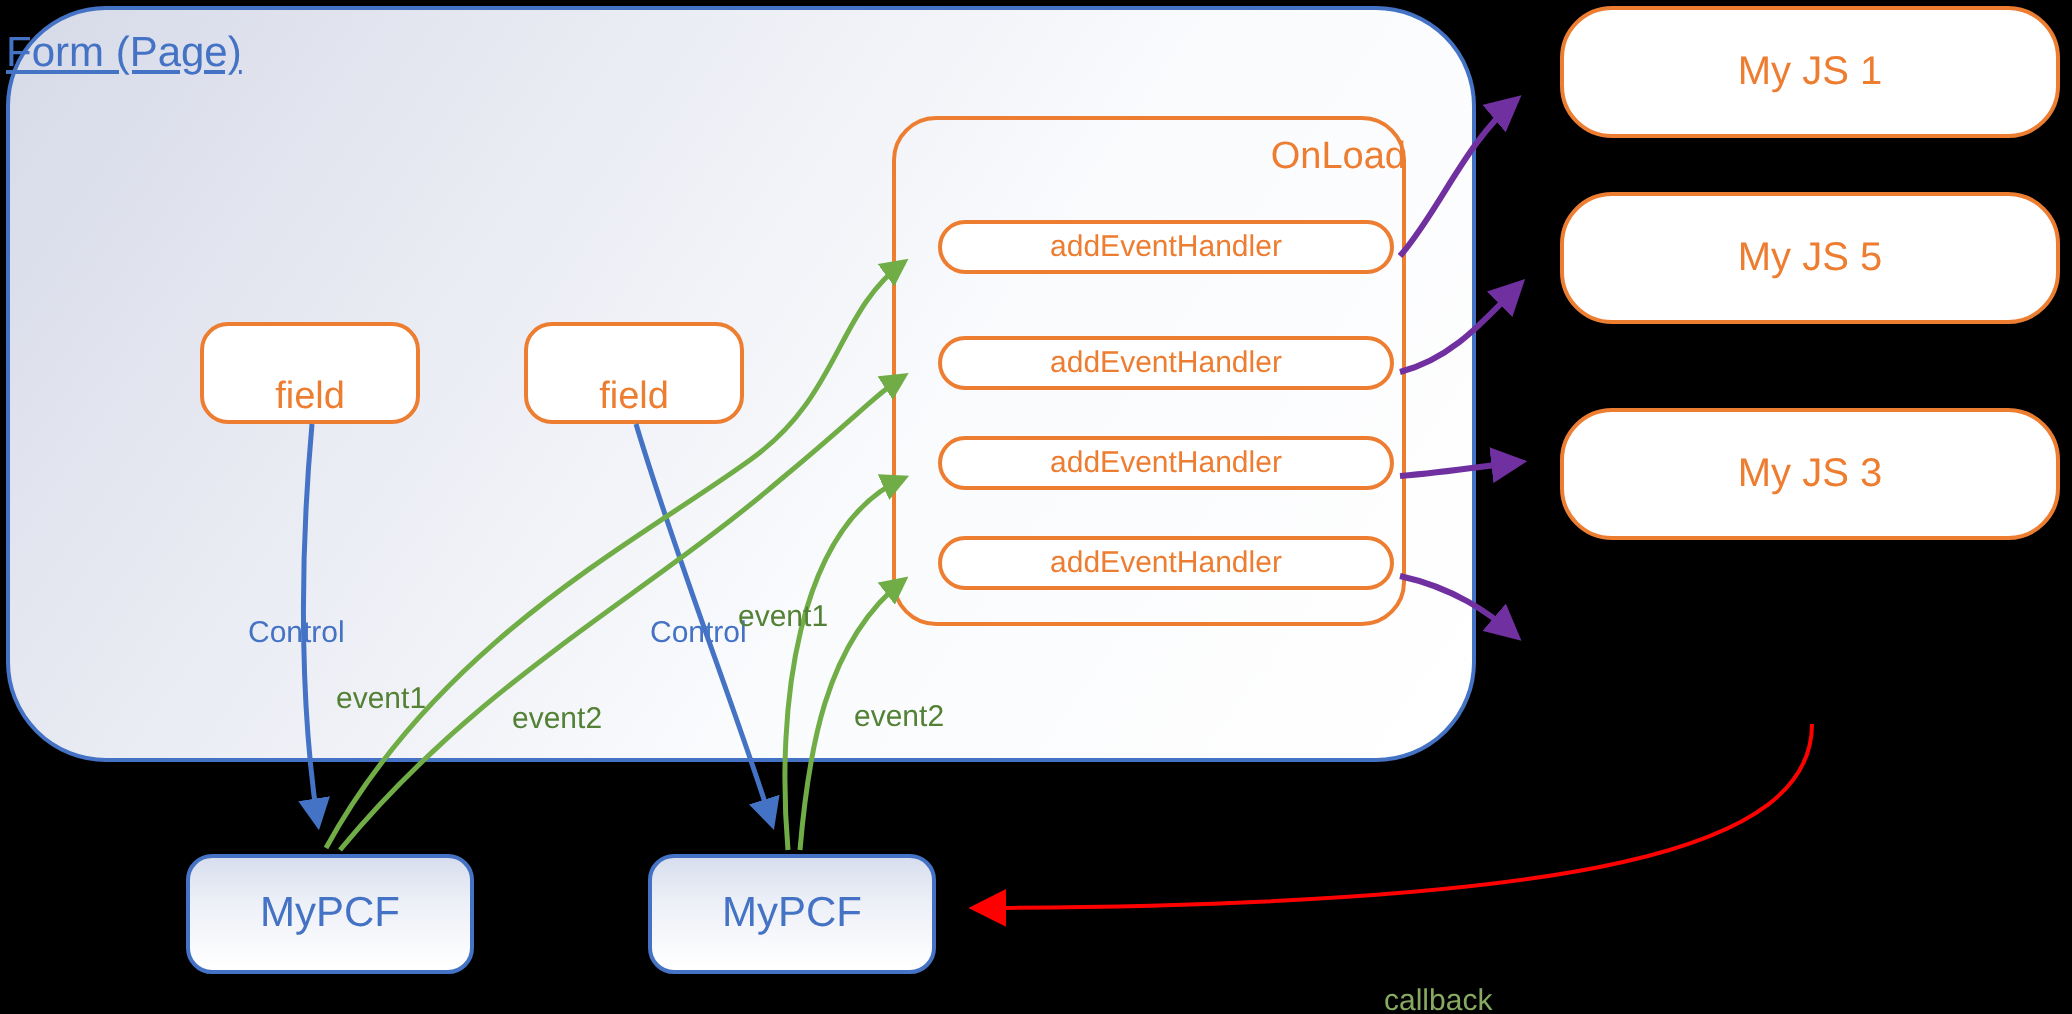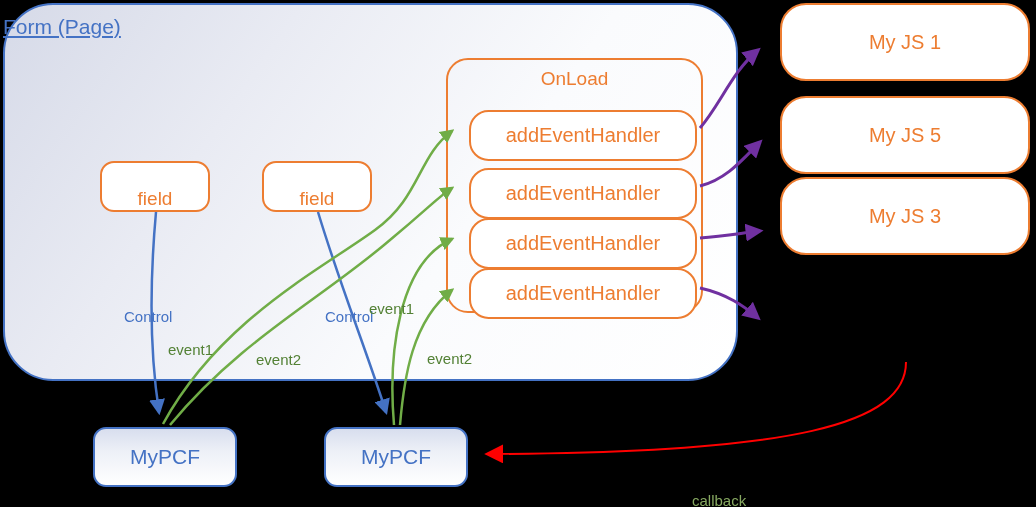--- a/index.html
+++ b/index.html
@@ -34,37 +34,37 @@
   .field-1{left:100px; top:161px;}
   .field-2{left:262px; top:161px;}
 
   
   .onload-box{
     left:446px; top:58px; width:257px; height:255px;
     border:2.5px solid var(--orange); border-radius:22px;
     background:transparent;
   }
   .onload-title{
-    left:446px; top:68px; width:257px; text-align:center;
+    left:446px; top:68px; width:257px; text-align:right;
     color:var(--orange); font-size:19px;
   }
   .handler-pill{
-    left:469px; width:228px; height:51px;
+    left:469px; width:228px; height:27px;
     border:2.5px solid var(--orange); border-radius:19.5px;
-    background:#ffffff; color:var(--orange); font-size:20px;
+    background:#ffffff; color:var(--orange); font-size:15px;
   }
   .handler-1{top:110px;} .handler-2{top:168px;} .handler-3{top:218px;} .handler-4{top:268px;}
 
   
   .js-box{
-    left:780px; width:250px; height:78px;
+    left:780px; width:250px; height:66px;
     border:2.5px solid var(--orange); border-radius:26px;
     background:#ffffff; color:var(--orange); font-size:20px;
   }
-  .js-1{top:3px;} .js-2{top:96px;} .js-3{top:177px;} .js-4{top:284px;}
+  .js-1{top:3px;} .js-2{top:96px;} .js-3{top:204px;} .js-4{top:284px;}
 
   
   .pcf-box{
     width:144px; height:60px;
     border:2px solid var(--blue); border-radius:13px;
     background:linear-gradient(180deg,#d8deee 0%, #edf0f7 40%, #ffffff 100%);
     color:var(--blue); font-size:21px;
     box-shadow:0 1px 2px rgba(0,0,0,0.4);
   }
   .pcf-1{left:93px; top:427px;} .pcf-2{left:324px; top:427px;}

